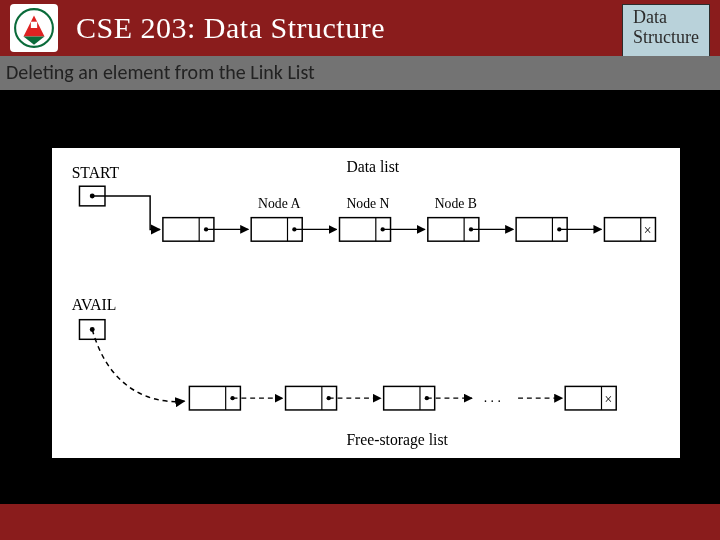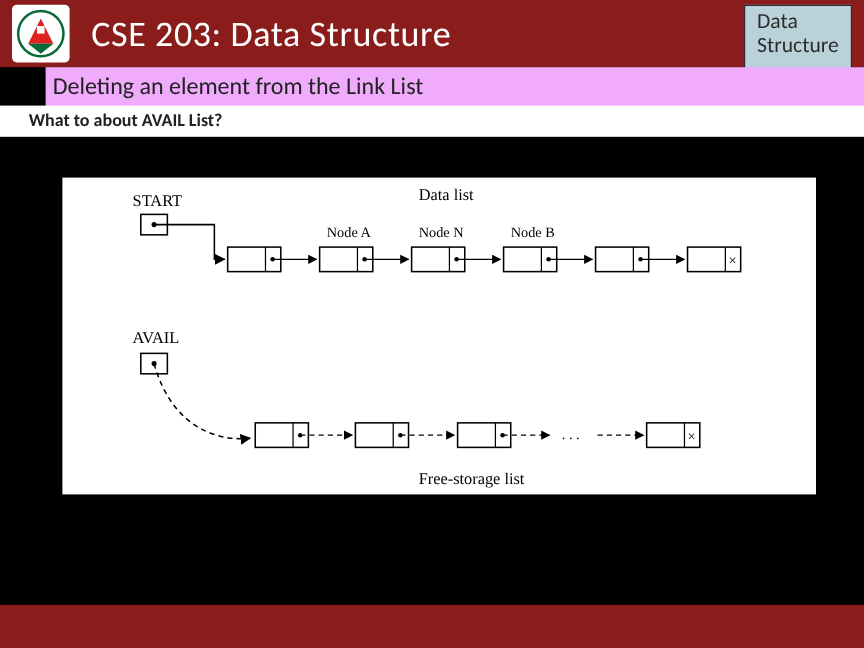--- a/index.html
+++ b/index.html
@@ -1,32 +1,32 @@
 <!DOCTYPE html>
 <html><head>
 <meta charset="utf-8">
 <style>
   * { box-sizing: border-box; margin: 0; padding: 0; }
   html, body { width: 720px; height: 540px; font-family: Calibri, "Segoe UI", Arial, sans-serif; overflow: hidden; }
   .slide { width: 720px; height: 540px; background: #000; position: relative; }
   .footer-band { position: absolute; left: 0; right: 0; bottom: 0; height: 36px; background: #8a1c1c; }
 
   
-  .header { position: absolute; left: 0; top: 0; right: 0; height: 56px; background: #8a1c1c; display: flex; align-items: center; }
+  .header { position: absolute; left: 0; top: 0; right: 0; height: 56px; background: #8a1c1c; display: flex; align-items: center; font-family: Liberation Serif, serif; }
   .logo { width: 48px; height: 48px; background: #fff; margin-left: 10px; border-radius: 4px; display:flex; align-items:center; justify-content:center; font-size:24px; color:#8a1c1c; position:relative; }
   .logo svg { width: 42px; height: 42px; }
   .course-title { color: #fff; font-size: 30px; margin-left: 18px; letter-spacing: 0.5px; }
   .badge { position: absolute; right: 10px; top: 4px; background: #b9d2da; color: #2c2c2c; padding: 2px 10px 18px 10px; font-size: 18px; line-height: 20px; border: 1px solid #2c2c2c; }
 
   
-  .subtitle { position: absolute; left: 0; right: 0; top: 56px; background: #f0abfc; color: #222; padding: 4px 22px 6px 6px; font-size: 20px; margin-left: 38px; }
+  .subtitle { position: absolute; left: 0; right: 0; top: 56px; background: #737373; color: #222; padding: 4px 22px 6px 6px; font-size: 20px; }
   .question { position: absolute; left: 0; right: 0; top: 88px; background: #fff; color: #222; padding: 4px 6px 4px 24px; font-size: 15px; font-weight: 600; }
 
   
-  .diagram-wrap { position: absolute; left: 52px; right: 40px; top: 148px; height: 264px; background: #fff; }
+  .diagram-wrap { position: absolute; left: 52px; right: 40px; top: 148px; height: 310px; background: #fff; }
   .diagram-wrap svg { width: 100%; height: 100%; }
 
   .svg-text-main { font: 16px "Times New Roman", serif; }
   .svg-text-label { font: 14px "Times New Roman", serif; }
 
 </style>
 </head>
 <body>
 
 <div class="slide">
@@ -41,21 +41,20 @@
       </svg>
     </div>
     <div class="course-title">CSE 203: Data Structure</div>
     <div class="badge">
       <div>Data</div>
       <div>Structure</div>
     </div>
   </div>
 
   <div class="subtitle">Deleting an element from the Link List</div>
-  <div class="question">What to about AVAIL List?</div>
 
   <div class="diagram-wrap">
     <svg viewBox="0 0 640 310">
       <defs>
         <marker id="arrow" viewBox="0 0 10 10" refX="9" refY="5" markerWidth="7" markerHeight="7" orient="auto-start-reverse">
           <path d="M 0 0 L 10 5 L 0 10 z" fill="#000"></path>
         </marker>
       </defs>
 
       <text class="svg-text-main" x="20" y="28">START</text>

